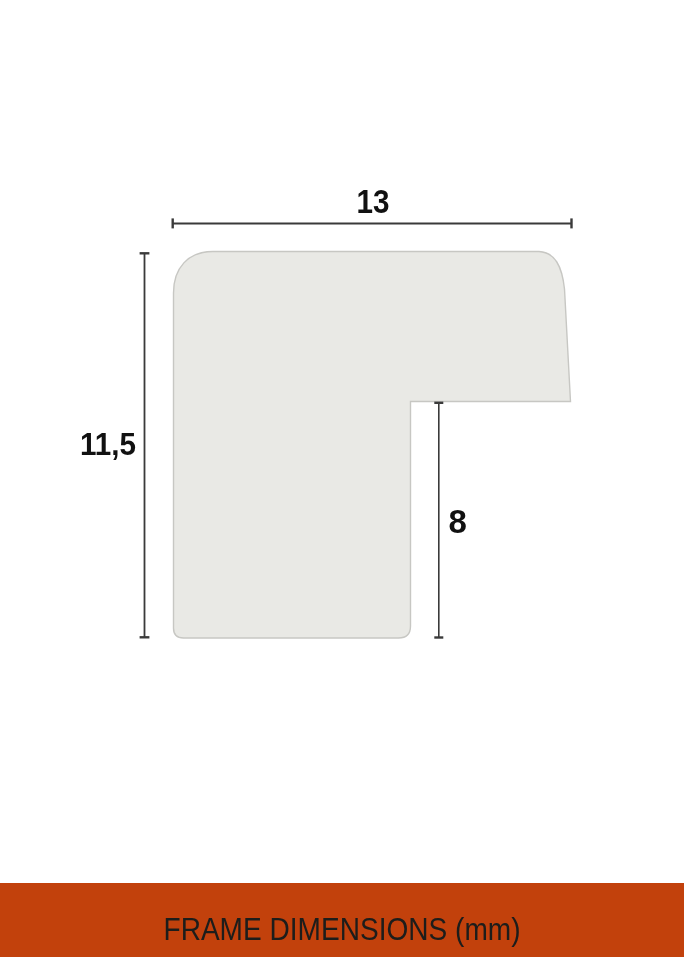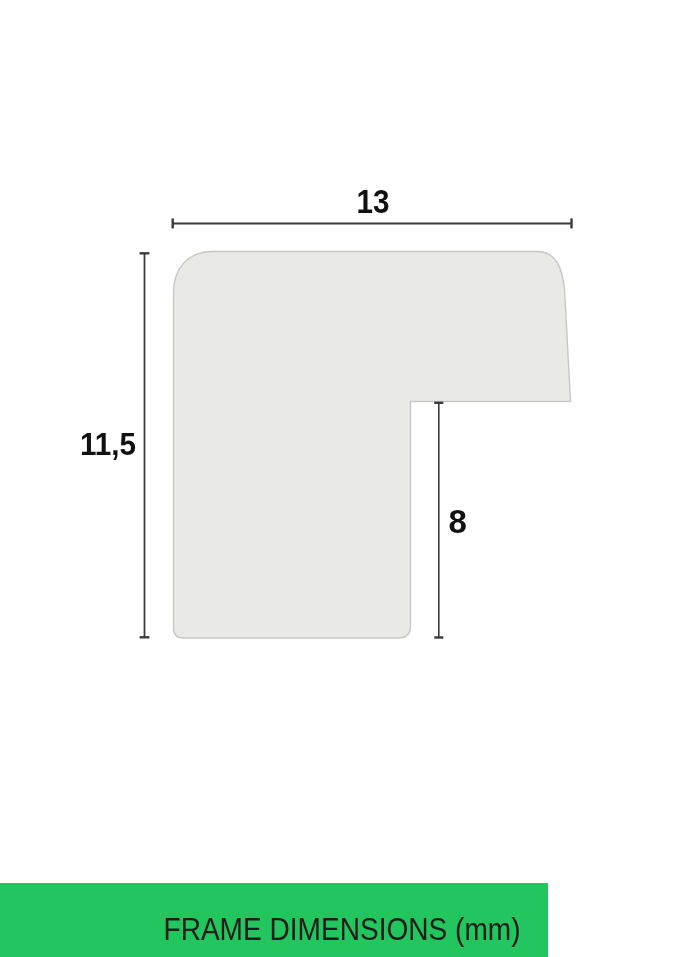--- a/index.html
+++ b/index.html
@@ -1,21 +1,21 @@
 <!DOCTYPE html>
 <html><head>
 <meta charset="utf-8">
 <style>
   html,body{margin:0;padding:0;background:#ffffff;}
   body{width:684px;height:957px;position:relative;overflow:hidden;
        font-family:"Liberation Sans",sans-serif;}
   .stage{position:absolute;left:0;top:0;}
   
-  .footer{position:absolute;left:0;top:883px;width:548px;height:74px;
-          background:#22c55e;}
+  .footer{position:absolute;left:0;top:883px;width:684px;height:74px;
+          background:#c2410c;}
   .footer span{position:absolute;left:0;top:28px;width:684px;
           text-align:center;font-size:32px;color:#1d1d1b;
           transform:scaleX(0.877);transform-origin:342px 0;display:block;}
 </style>
 </head>
 <body>
 
 <svg class="stage" width="684" height="883" viewBox="0 0 684 883">
 
   <path d="M 213 251.5

